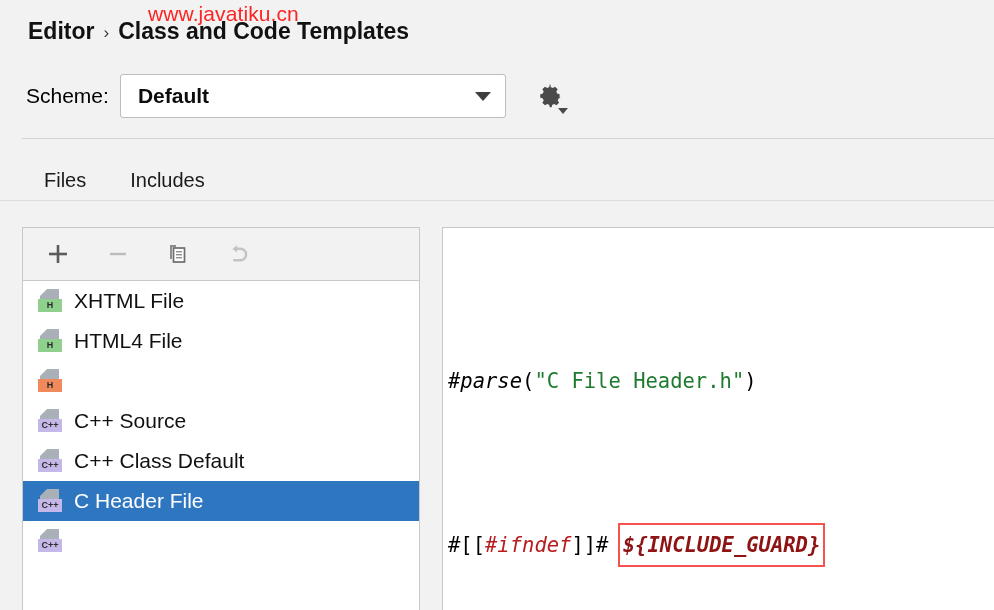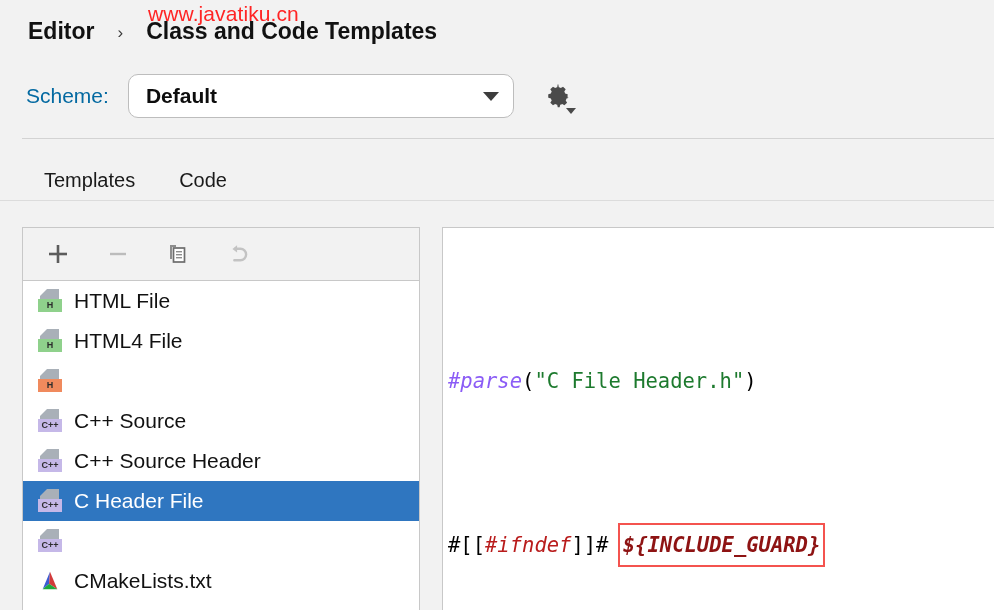--- a/index.html
+++ b/index.html
@@ -29,21 +29,21 @@
     pointer-events: none;
   }
 
   
   .breadcrumb {
     position: absolute;
     left: 28px;
     top: 18px;
     display: flex;
     align-items: baseline;
-    gap: 23px;
+    gap: 9px;
     font-size: 23px;
     font-weight: bold;
     color: #111111;
     white-space: nowrap;
   }
   .crumb-sep {
     font-size: 17px;
     font-weight: normal;
     color: #3b3b3b;
     position: relative;
@@ -54,29 +54,29 @@
   .scheme-row {
     position: absolute;
     left: 26px;
     top: 73px;
     display: flex;
     align-items: center;
     height: 46px;
   }
   .scheme-label {
     font-size: 21px;
-    color: #0369a1;
-    margin-right: 19px;
+    color: #000000;
+    margin-right: 11px;
   }
   .scheme-select {
     width: 386px;
     height: 44px;
     background: #ffffff;
     border: 1px solid #bdbdbd;
-    border-radius: 10px;
+    border-radius: 3px;
     display: flex;
     align-items: center;
     justify-content: space-between;
     padding: 0 14px 0 17px;
     box-sizing: border-box;
   }
   .scheme-value {
     font-size: 21px;
     font-weight: bold;
     color: #0d0d0d;
@@ -255,21 +255,21 @@
   }
   .code-area {
     padding: 10px 0 0 3px;
     font-family: "DejaVu Sans Mono", "Liberation Mono", monospace;
     font-size: 20.5px;
     line-height: 41px;
     white-space: pre;
   }
   .code-line { height: 41px; padding-left: 2px; }
   .tok-plain    { color: #000000; }
-  .tok-directive{ color: #8b5cf6; font-style: italic; }
+  .tok-directive{ color: #000000; font-style: italic; }
   .tok-macro    { color: #b91c1c; font-style: italic; }
   .tok-string   { color: #1d7a2e; }
   .tok-var      { color: #8e1313; font-style: italic; font-weight: bold; }
   .boxed {
     outline: 2px solid #f4534f;
     outline-offset: 1px;
     padding: 7px 2px;
     font-style: italic;
   }
 </style>
@@ -295,22 +295,22 @@
       <path fill="#4a4a4a" d="M12 8.2a3.8 3.8 0 1 0 0 7.6 3.8 3.8 0 0 0 0-7.6zm0 5.6a1.8 1.8 0 1 1 0-3.6 1.8 1.8 0 0 1 0 3.6z"></path>
       <path fill="#4a4a4a" d="M20.3 13.6l-.1-1.6.1-1.6-2.2-.5a6.4 6.4 0 0 0-.7-1.7l1.2-1.9-2.3-2.3-1.9 1.2a6.4 6.4 0 0 0-1.7-.7L12.2 2h-.4l-.5 2.5a6.4 6.4 0 0 0-1.7.7L7.7 4l-2.3 2.3 1.2 1.9a6.4 6.4 0 0 0-.7 1.7L3.7 10.4l-.1 1.6.1 1.6 2.2.5c.2.6.4 1.2.7 1.7l-1.2 1.9 2.3 2.3 1.9-1.2c.5.3 1.1.5 1.7.7l.5 2.2h1.6l.5-2.2c.6-.2 1.2-.4 1.7-.7l1.9 1.2 2.3-2.3-1.2-1.9c.3-.5.5-1.1.7-1.7l2.1-.5z"></path>
     </svg>
     <span class="gear-caret"></span>
   </div>
 </div>
 
 <div class="hdr-divider"></div>
 
 <div class="tabbar">
-  <div class="tab"><span>Templates</span></div>
-  <div class="tab"><span>Code</span></div>
+  <div class="tab active"><span>Files</span></div>
+  <div class="tab"><span>Includes</span></div>
 </div>
 <div class="tabbar-line"></div>
 
 <div class="main">
 
   <div class="list-panel">
     <div class="list-toolbar">
       <div class="tb-btn">
         <svg width="24" height="24" viewBox="0 0 24 24">
           <rect x="10.7" y="3" width="2.6" height="18" fill="#5c5c5c"></rect>
@@ -339,21 +339,21 @@
       </div>
     </div>
     <div class="file-list">
 
       <div class="list-item">
         <span class="item-icon">
           <span class="fic-page"></span>
             <span class="fic-fold"></span>
           <span class="fic-badge" style="background:#8fd18c">H</span>
         </span>
-        <span>HTML File</span>
+        <span>XHTML File</span>
       </div>
 
       <div class="list-item">
         <span class="item-icon">
           <span class="fic-page"></span>
             <span class="fic-fold"></span>
           <span class="fic-badge" style="background:#8fd18c">H</span>
         </span>
         <span>HTML4 File</span>
       </div>
@@ -374,50 +374,40 @@
         </span>
         <span>C++ Source</span>
       </div>
 
       <div class="list-item">
         <span class="item-icon">
           <span class="fic-page"></span>
             <span class="fic-fold"></span>
           <span class="fic-badge" style="background:#c5b8e8">C++</span>
         </span>
-        <span>C++ Source Header</span>
+        <span>C++ Class Default</span>
       </div>
 
       <div class="list-item selected">
         <span class="item-icon">
           <span class="fic-page"></span>
             <span class="fic-fold" style="border-left-color:#2f76c0"></span>
           <span class="fic-badge" style="background:#c5b8e8">C++</span>
         </span>
         <span>C Header File</span>
       </div>
 
       <div class="list-item">
         <span class="item-icon">
           <span class="fic-page"></span>
             <span class="fic-fold"></span>
           <span class="fic-badge" style="background:#c5b8e8">C++</span>
         </span>
       </div>
 
-      <div class="list-item">
-        <span class="item-icon">
-          <svg class="cmake-ic" viewBox="0 0 24 24">
-            <polygon points="12,2 4,21 11,15" fill="#3b5bd4"></polygon>
-            <polygon points="12,2 20,21 11,15" fill="#d23a3a"></polygon>
-            <polygon points="4,21 20,21 11,15" fill="#1fa83c"></polygon>
-          </svg>
-        </span>
-        <span>CMakeLists.txt</span>
-      </div>
 
     </div>
   </div>
 
   <div class="editor-panel">
     <div class="code-area">
 
       <div class="code-line"><span class="tok-directive">#parse</span><span class="tok-plain">(</span><span class="tok-string">"C File Header.h"</span><span class="tok-plain">)</span></div>
 
       <div class="code-line"><span class="tok-plain">#[[</span><span class="tok-macro">#ifndef</span><span class="tok-plain">]]# </span><span class="tok-var boxed">${INCLUDE_GUARD}</span></div>

